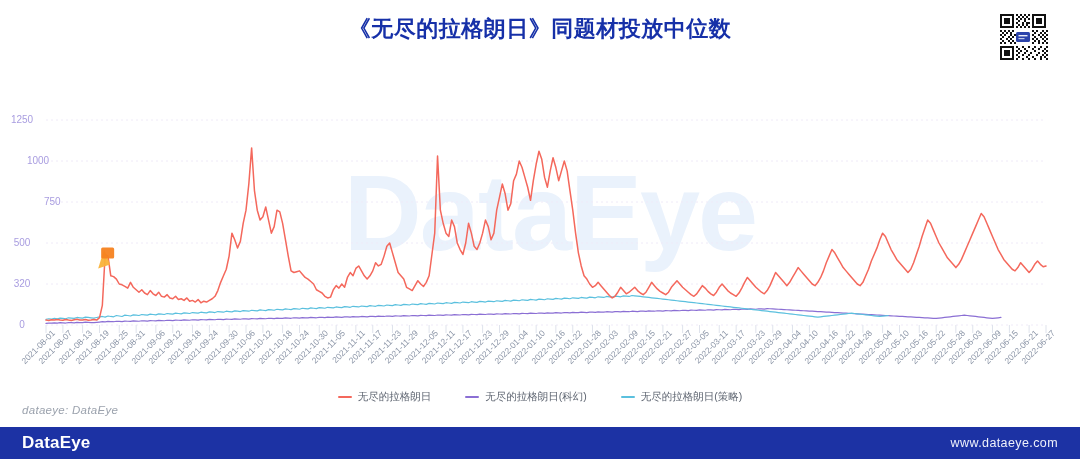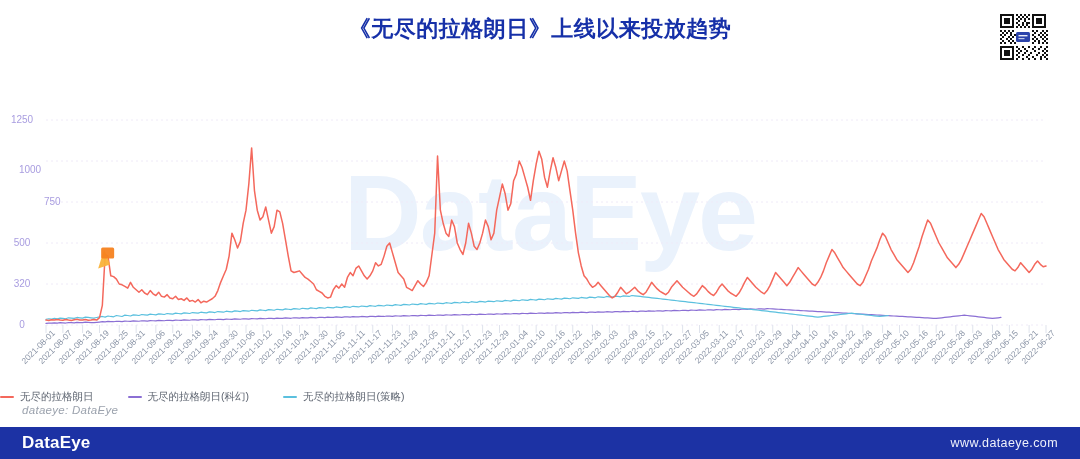--- a/index.html
+++ b/index.html
@@ -48,21 +48,21 @@
     position: absolute; top: 0;
     font-size: 8.5px; color: #8a94a6;
     white-space: nowrap;
     transform-origin: left top;
     transform: rotate(-45deg) translate(-100%, 0);
     font-family: "Liberation Sans", sans-serif;
   }
   
   #legend {
     position: absolute; left: 0; top: 390px; width: 1080px;
-    display: flex; align-items: center; gap: 34px;
+    display: flex; justify-content: center; align-items: center; gap: 34px;
   }
   .legend-item { display: flex; align-items: center; gap: 6px; }
   .legend-swatch { width: 14px; height: 2.5px; border-radius: 2px; }
   .legend-label { font-size: 10.5px; color: #5d6470; }
   
   #source-note {
     position: absolute; left: 22px; top: 404px;
     font-size: 11.5px; font-style: italic; color: #9ba2ad;
     letter-spacing: .3px;
   }
@@ -74,21 +74,21 @@
     padding: 0 22px;
   }
   #footer-logo {
     font-size: 17px; font-weight: bold; color: #ffffff; letter-spacing: .2px;
   }
   #footer-url { font-size: 12.5px; color: #eef1fb; letter-spacing: .4px; }
 </style>
 </head>
 <body>
 
-<div id="chart-title">《无尽的拉格朗日》上线以来投放趋势</div>
+<div id="chart-title">《无尽的拉格朗日》同题材投放中位数</div>
 
 <div id="qr-code">
   <svg width="50" height="50" viewBox="0 0 50 50" aria-hidden="true">
     <rect x="0" y="0" width="50" height="50" fill="#fff"></rect>
     <g fill="#111">
       <path d="M2 2h14v14H2zM4 4v10h10V4z"></path>
         <rect x="6" y="6" width="6" height="6"></rect>
       <path d="M34 2h14v14H34zM36 4v10h10V4z"></path>
         <rect x="38" y="6" width="6" height="6"></rect>
       <path d="M2 34h14v14H2zM4 36v10h10V36z"></path>
@@ -286,21 +286,21 @@
         <rect x="101.15492957746478" y="147.48000000000002" width="13" height="11" rx="1.5" fill="#f58220" opacity=".95"></rect>
       </g>
     </svg>
 </div>
 
 <div id="y-axis">
     <div class="ylabel" style="left: 0px; top: 319px;">0</div>
     <div class="ylabel" style="left: 0px; top: 278px;">320</div>
     <div class="ylabel" style="left: 0px; top: 237px;">500</div>
     <div class="ylabel" style="left: 0px; top: 196px; padding-left: 44px;">750</div>
-    <div class="ylabel" style="left: 8px; top: 155px; margin-top: 9px;">1000</div>
+    <div class="ylabel" style="left: 16px; top: 155px;">1000</div>
     <div class="ylabel" style="left: 0px; top: 114px;">1250</div>
   </div>
 <div id="x-axis-labels">
     <div class="xlabel" style="left: 50px;">2021-08-01</div>
     <div class="xlabel" style="left: 66.9014px;">2021-08-07</div>
     <div class="xlabel" style="left: 86.6197px;">2021-08-13</div>
     <div class="xlabel" style="left: 103.521px;">2021-08-19</div>
     <div class="xlabel" style="left: 123.239px;">2021-08-25</div>
     <div class="xlabel" style="left: 140.141px;">2021-08-31</div>
     <div class="xlabel" style="left: 159.859px;">2021-09-06</div>

